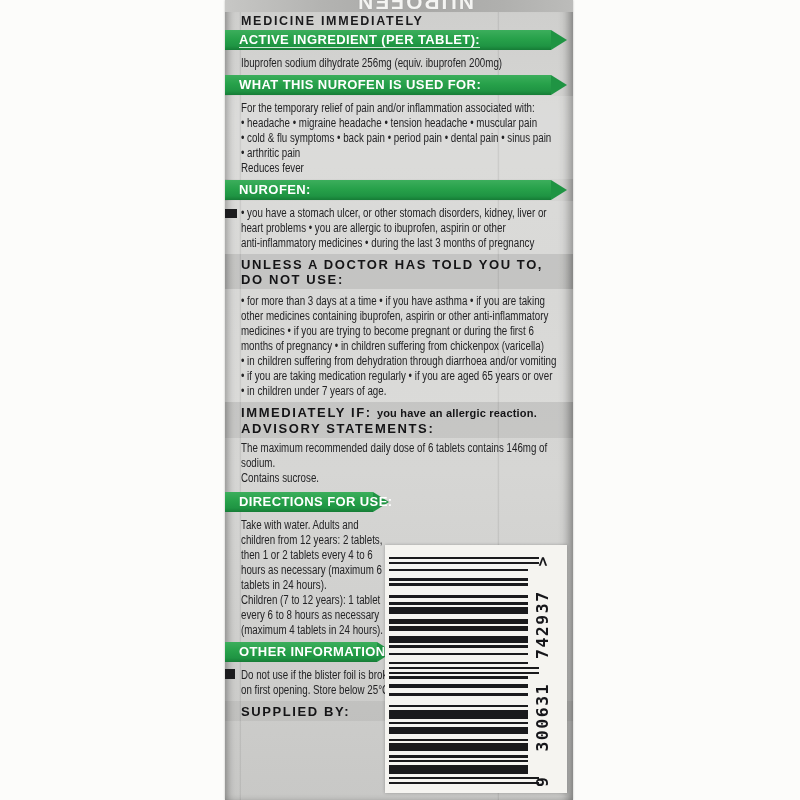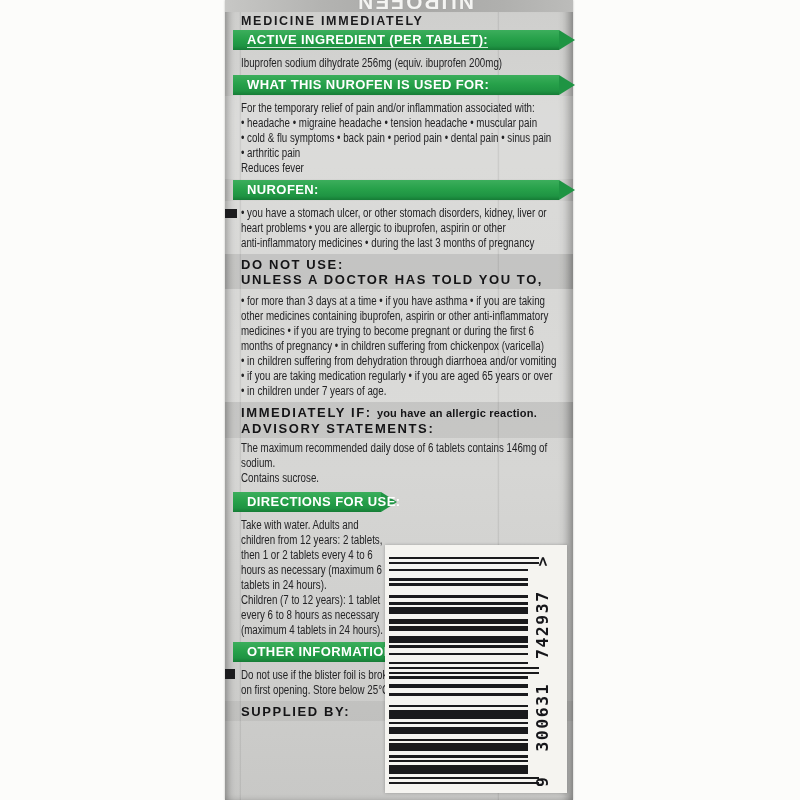--- a/index.html
+++ b/index.html
@@ -16,21 +16,21 @@
 
   
   .top-strip{position:relative;height:12px;background:linear-gradient(90deg,#c7c7c5 0,#b3b3b1 28%,#a8a8a6 55%,#b0b0ae 80%,#bcbcba 100%);}
   .brand{position:absolute;top:-10px;left:100px;width:180px;text-align:center;
     transform:rotate(180deg);font-weight:bold;font-size:21px;letter-spacing:2px;color:#f4f4f2;
     text-shadow:0 0 1px rgba(0,0,0,.15);}
 
   .mi-label{padding:2px 0 1px 16px;font-weight:bold;font-size:12.5px;letter-spacing:1.7px;color:#1a1a1c;}
 
   
-  .banner{position:relative;height:20px;margin:1px 8px;}
+  .banner{position:relative;height:20px;margin:1px 0;}
   .banner .bar{position:absolute;left:0;top:0;height:20px;
     background:linear-gradient(180deg,#3cae5c 0,#27a14a 45%,#1f9443 80%,#167c36 100%);}
   .banner .tip{position:absolute;top:0;width:0;height:0;
     border-top:10px solid transparent;border-bottom:10px solid transparent;border-left:16px solid #1f9443;}
   .banner .txt{position:absolute;left:14px;top:0;line-height:20px;color:#fff;font-weight:bold;font-size:13px;letter-spacing:.4px;white-space:nowrap;}
   .banner .underlined{border-bottom:1.5px solid rgba(255,255,255,.8);padding-bottom:0px;}
   .bar-full{width:326px;} .tip-full{left:326px;}
   .bar-short{width:148px;} .tip-short{left:148px;}
 
   
@@ -105,22 +105,22 @@
 
 
 
     <div class="para para-lite">
       <div class="para-text">• you have a stomach ulcer, or other stomach disorders, kidney, liver or
 heart problems • you are allergic to ibuprofen, aspirin or other
 anti-inflammatory medicines • during the last 3 months of pregnancy</div>
     </div>
 
     <div class="hband">
+      <div>UNLESS A DOCTOR HAS TOLD YOU TO,</div>
       <div>DO NOT USE:</div>
-      <div>UNLESS A DOCTOR HAS TOLD YOU TO,</div>
     </div>
 
     <div class="para para-lite">
       <div class="para-text">• for more than 3 days at a time • if you have asthma • if you are taking
 other medicines containing ibuprofen, aspirin or other anti-inflammatory
 medicines • if you are trying to become pregnant or during the first 6
 months of pregnancy • in children suffering from chickenpox (varicella)
 • in children suffering from dehydration through diarrhoea and/or vomiting
 • if you are taking medication regularly • if you are aged 65 years or over
 • in children under 7 years of age.</div>

